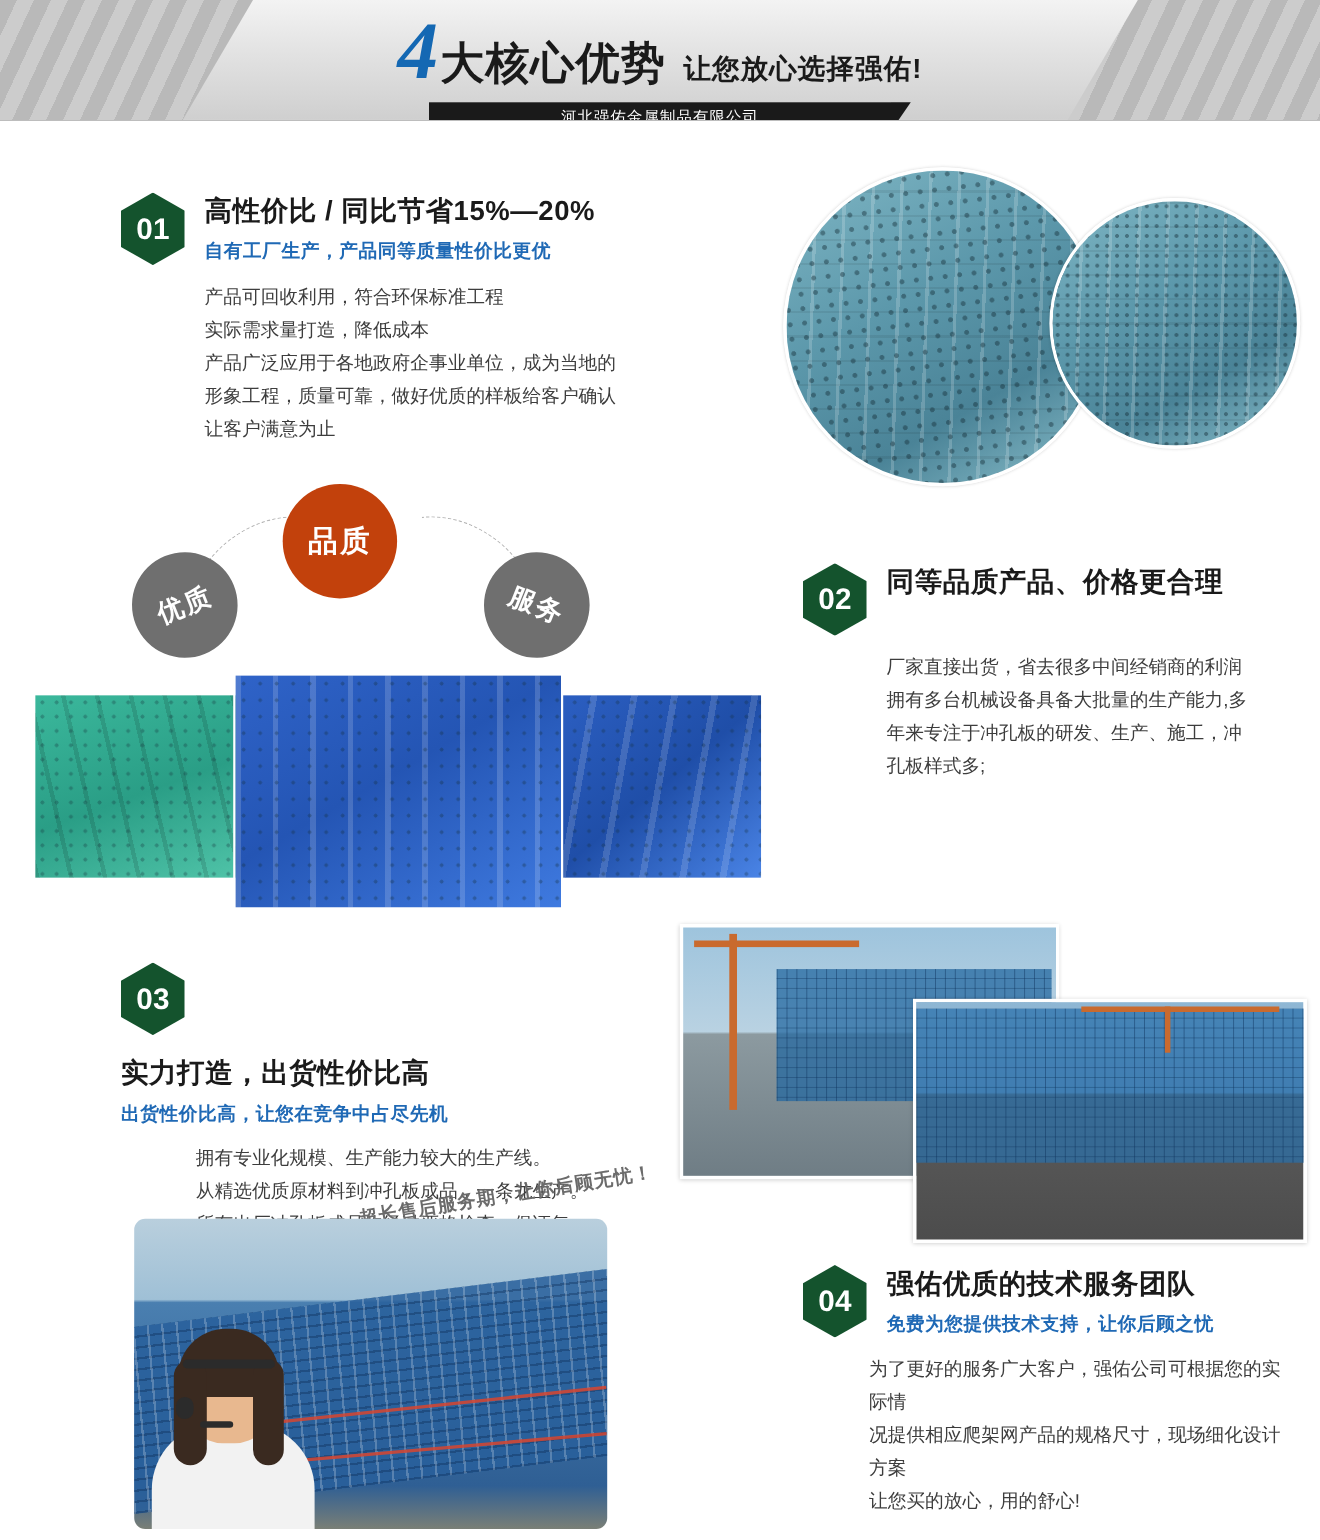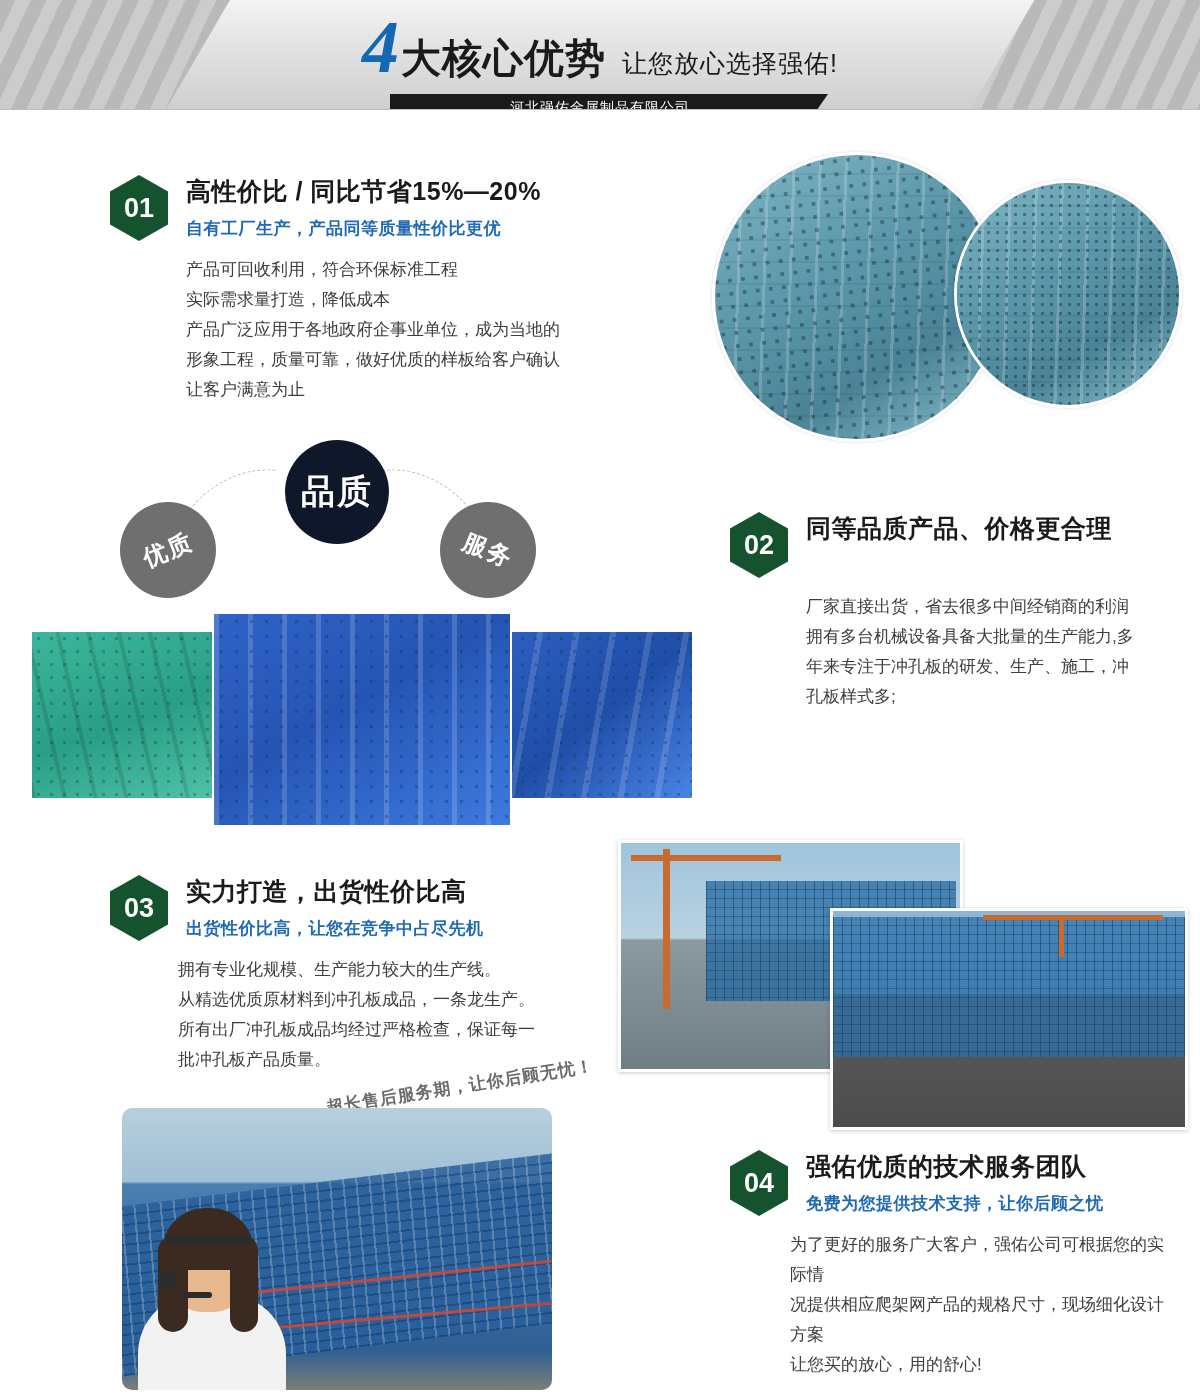--- a/index.html
+++ b/index.html
@@ -52,21 +52,21 @@
     letter-spacing: -2px;
   }
   .head-main {
     font-size: 40px;
     font-weight: bold;
     color: #1a1a1a;
     letter-spacing: 1px;
   }
   .head-sub {
     font-size: 25px;
-    font-weight: normal;
+    font-weight: bold;
     color: #1a1a1a;
     margin-left: 12px;
     letter-spacing: 1px;
   }
   .company-bar {
     margin: 8px auto 0;
     width: 420px;
     height: 26px;
     background: #1a1a1a;
     color: #ffffff;
@@ -156,21 +156,21 @@
     position: absolute;
     border-radius: 50%;
     background: #6f6f6f;
     color: #fff;
     display: flex;
     align-items: center;
     justify-content: center;
     font-weight: bold;
     letter-spacing: 2px;
   }
-  .bub.center { left: 175px; top: 0; width: 104px; height: 104px; font-size: 34px; background: #0f172a; }
+  .bub.center { left: 147px; top: 0; width: 104px; height: 104px; font-size: 27px; background: #c2410c; }
   .bub.left   { left: 10px;  top: 62px; width: 96px; height: 96px; font-size: 24px; transform: rotate(-22deg); }
   .bub.right  { left: 330px; top: 62px; width: 96px; height: 96px; font-size: 24px; transform: rotate(22deg); }
   .dash-arc {
     position: absolute;
     border: 1.6px dashed #b6b6b6;
     border-radius: 50%;
     border-color: #b6b6b6 transparent transparent transparent;
   }
   .dash-arc.l { left: 58px; top: 36px; width: 160px; height: 120px; transform: rotate(-33deg); }
   .dash-arc.r { left: 222px; top: 36px; width: 160px; height: 120px; transform: rotate(33deg); }
@@ -192,21 +192,21 @@
       linear-gradient(140deg, #2f63c8 0%, #1f4ea8 55%, #4a84e6 100%); }
   .strip .dots-overlay { opacity: .55; background-size: 13px 13px; }
   .strip .ph2 .dots-overlay { background-size: 15px 15px; opacity: .6; }
 
   
   #sec2 { left: 730px; top: 512px; width: 430px; }
   #sec2 .head { display: flex; align-items: flex-start; gap: 18px; }
 
   
   #sec3 { left: 110px; top: 875px; width: 500px; }
-  #sec3 .head { display: flex; align-items: flex-start; gap: 18px; }
+  #sec3 .head { display: flex; align-items: flex-start; gap: 18px; flex-direction: column; }
 
   
   .bphotos { position: absolute; left: 618px; top: 840px; width: 570px; height: 290px; }
   .bphoto { position: absolute; border: 3px solid #fff; box-shadow: 0 1px 4px rgba(0,0,0,.2); overflow: hidden; }
   .bphoto.p1 { left: 0; top: 0; width: 345px; height: 232px; background: linear-gradient(180deg,#9ec4dd 0%, #b9d2e2 42%, #8c9aa0 43%, #6f7d85 100%); }
   .bphoto.p2 { left: 212px; top: 68px; width: 358px; height: 222px; background: linear-gradient(180deg,#8fb7d4 0%, #7ba0c4 38%, #5d5d5d 39%, #4c4c4c 100%); z-index: 4; }
   .mesh {
     position: absolute;
     background-image:
       linear-gradient(90deg, rgba(12,48,90,.45) 1px, rgba(0,0,0,0) 1px),

